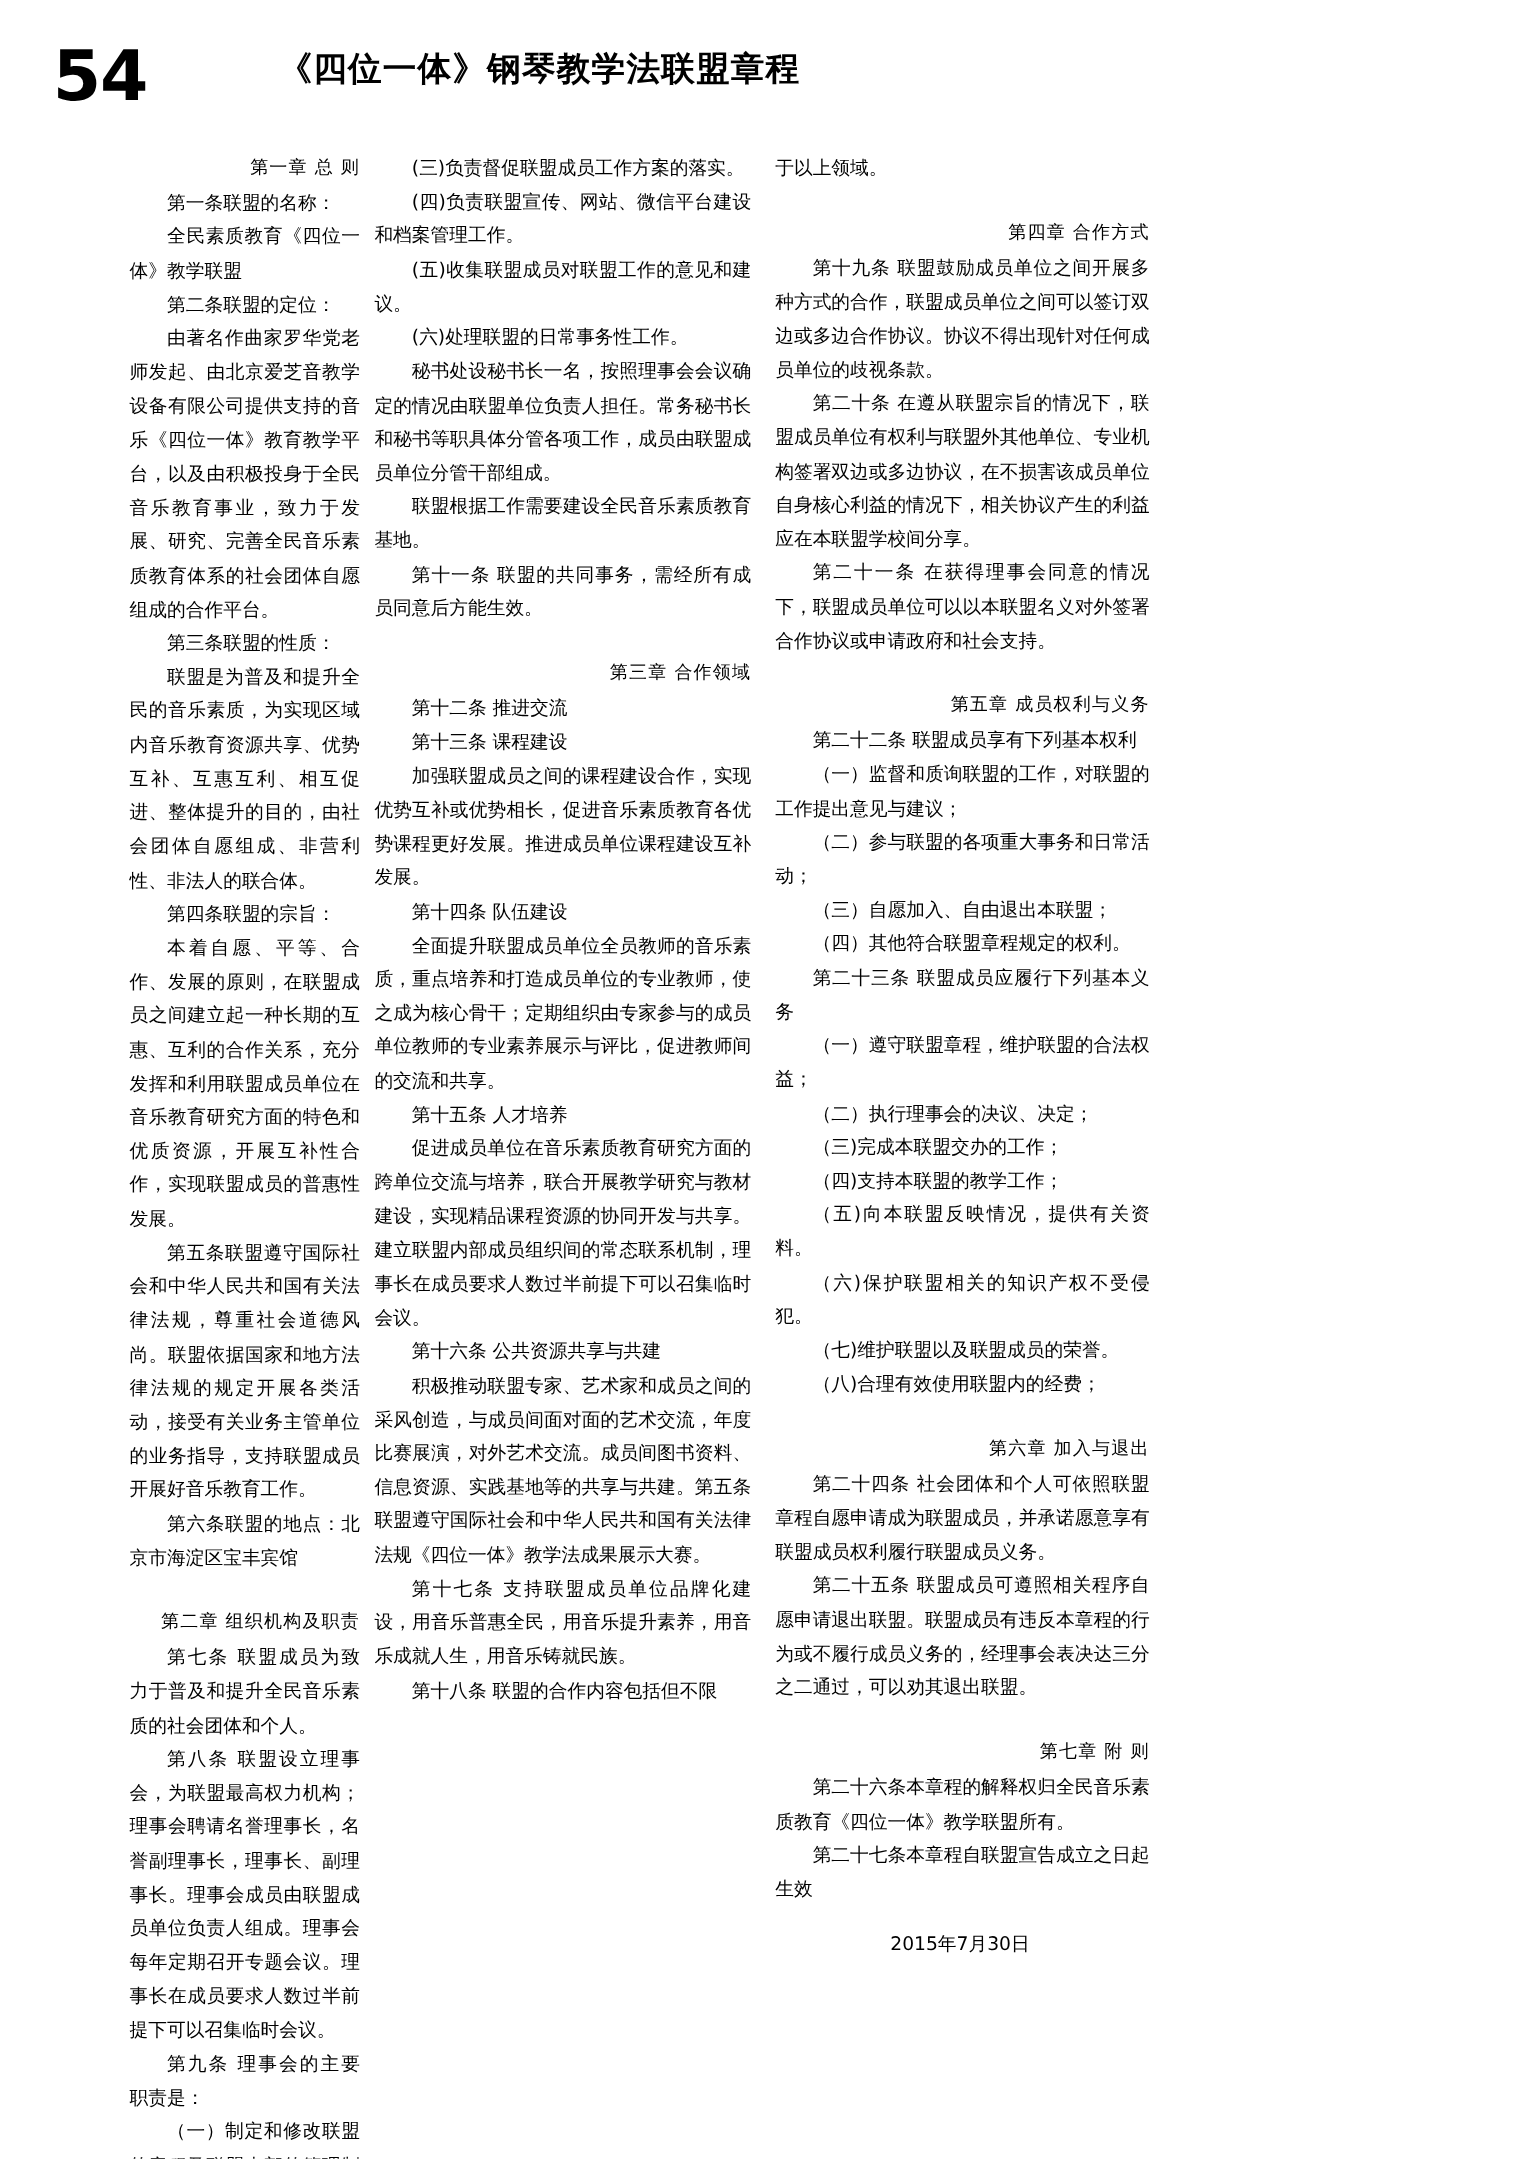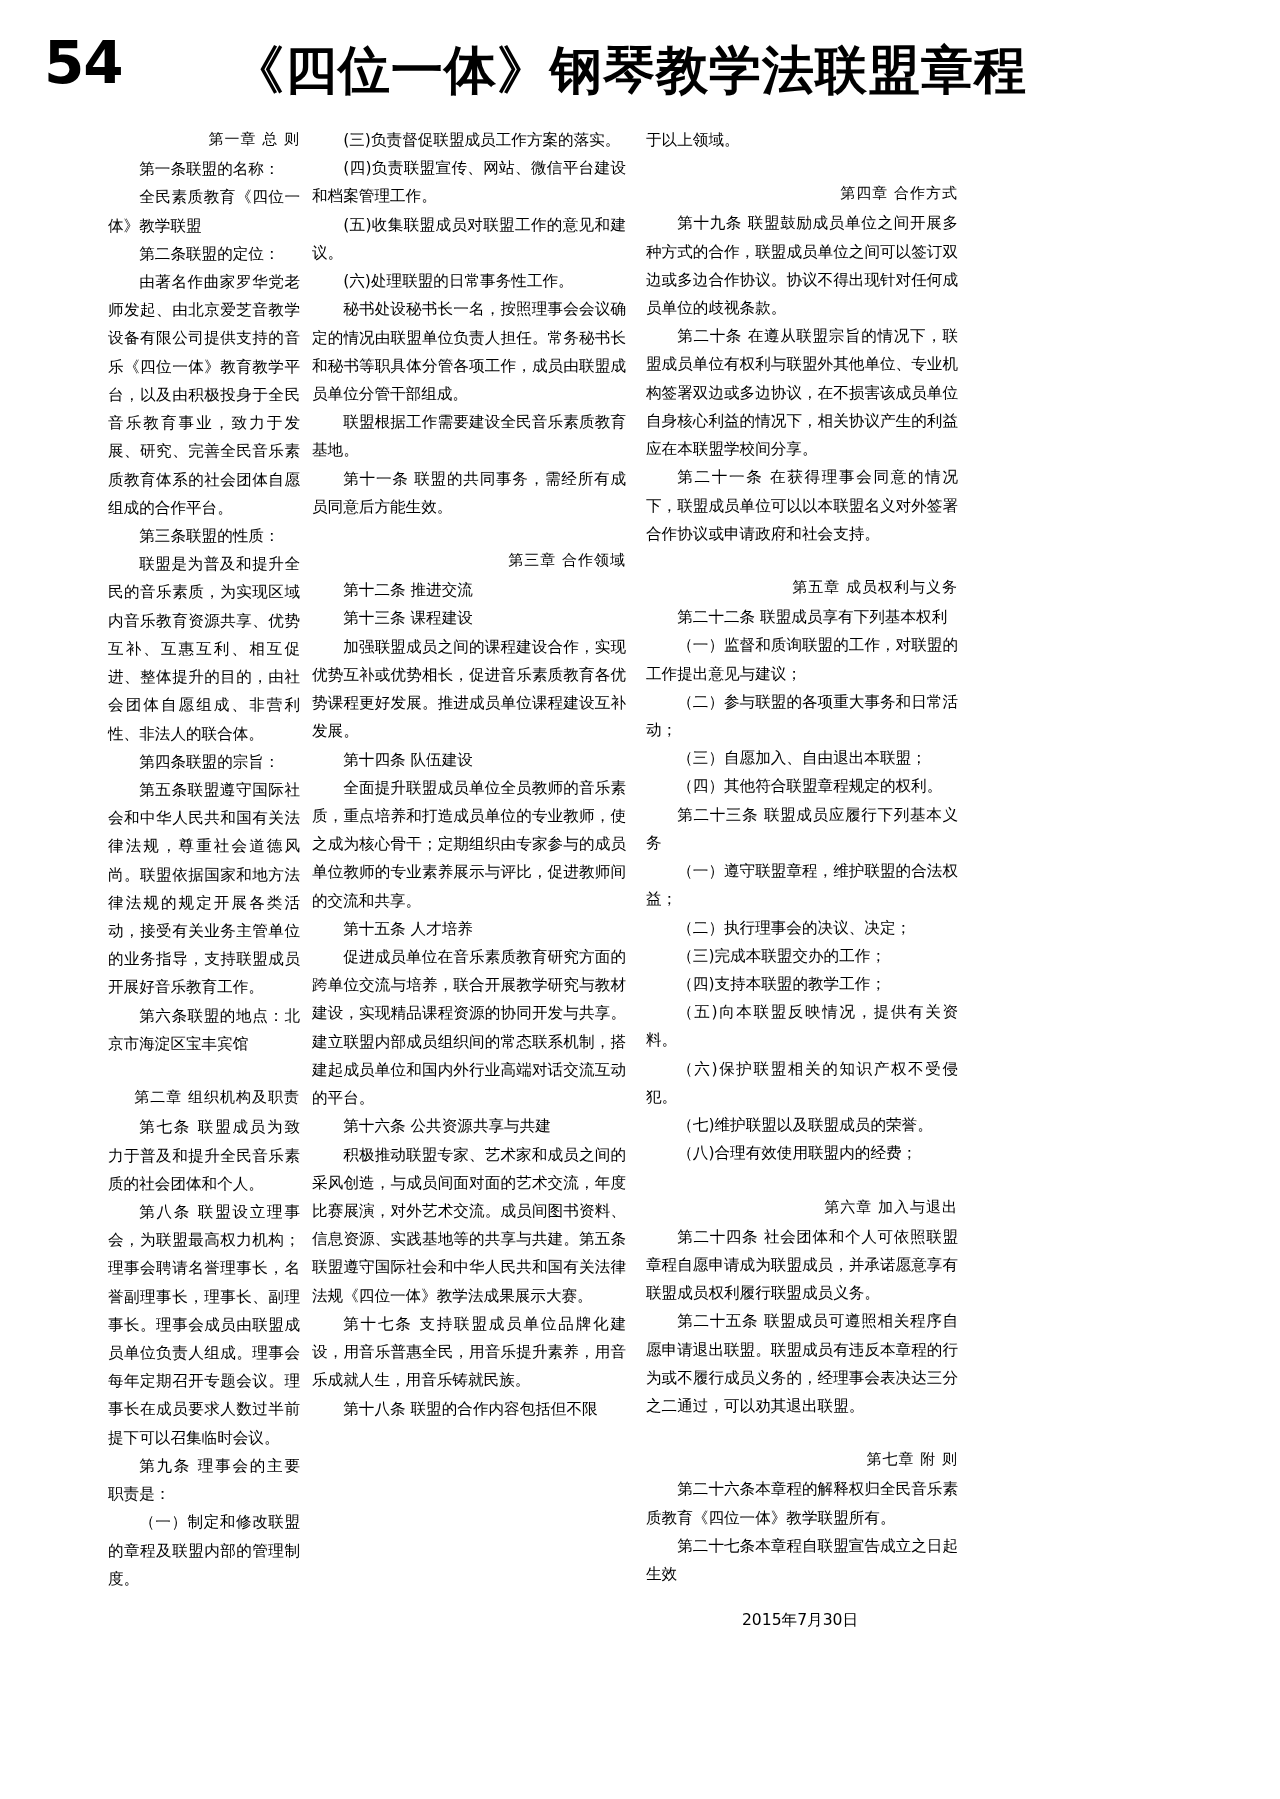--- a/index.html
+++ b/index.html
@@ -36,21 +36,21 @@
     font-size: 58px;
     font-weight: 700;
     letter-spacing: -1px;
     line-height: 1;
     font-family: "DejaVu Sans", "Liberation Sans", sans-serif;
   }
   .doc-title {
     position: absolute;
     left: 232px;
     top: 44px;
-    font-size: 52px;
+    font-size: 28px;
     font-weight: 700;
     letter-spacing: 1px;
     line-height: 1;
     white-space: nowrap;
     font-family: "DejaVu Serif", "Liberation Serif", serif;
     text-align: right;
   }
   
   .columns {
     position: absolute;
@@ -114,20 +114,21 @@
 
     <div class="col col-1">
       <p class="chapter first">第一章  总  则</p>
       <p class="para">第一条联盟的名称：</p>
       <p class="para">全民素质教育《四位一体》教学联盟</p>
       <p class="para">第二条联盟的定位：</p>
       <p class="para">由著名作曲家罗华党老师发起、由北京爱芝音教学设备有限公司提供支持的音乐《四位一体》教育教学平台，以及由积极投身于全民音乐教育事业，致力于发展、研究、完善全民音乐素质教育体系的社会团体自愿组成的合作平台。</p>
       <p class="para">第三条联盟的性质：</p>
       <p class="para">联盟是为普及和提升全民的音乐素质，为实现区域内音乐教育资源共享、优势互补、互惠互利、相互促进、整体提升的目的，由社会团体自愿组成、非营利性、非法人的联合体。</p>
       <p class="para">第四条联盟的宗旨：</p>
+      <p class="para">本着自愿、平等、合作、发展的原则，在联盟成员之间建立起一种长期的互惠、互利的合作关系，充分发挥和利用联盟成员单位在音乐教育研究方面的特色和优质资源，开展互补性合作，实现联盟成员的普惠性发展。</p>
       <p class="para">第五条联盟遵守国际社会和中华人民共和国有关法律法规，尊重社会道德风尚。联盟依据国家和地方法律法规的规定开展各类活动，接受有关业务主管单位的业务指导，支持联盟成员开展好音乐教育工作。</p>
       <p class="para">第六条联盟的地点：北京市海淀区宝丰宾馆</p>
       <p class="chapter">第二章  组织机构及职责</p>
       <p class="para">第七条  联盟成员为致力于普及和提升全民音乐素质的社会团体和个人。</p>
       <p class="para">第八条  联盟设立理事会，为联盟最高权力机构；理事会聘请名誉理事长，名誉副理事长，理事长、副理事长。理事会成员由联盟成员单位负责人组成。理事会每年定期召开专题会议。理事长在成员要求人数过半前提下可以召集临时会议。</p>
       <p class="para">第九条  理事会的主要职责是：</p>
       <p class="para">（一）制定和修改联盟的章程及联盟内部的管理制度。</p>
 
     </div>
 
@@ -139,21 +140,21 @@
       <p class="para">秘书处设秘书长一名，按照理事会会议确定的情况由联盟单位负责人担任。常务秘书长和秘书等职具体分管各项工作，成员由联盟成员单位分管干部组成。</p>
       <p class="para">联盟根据工作需要建设全民音乐素质教育基地。</p>
       <p class="para">第十一条  联盟的共同事务，需经所有成员同意后方能生效。</p>
       <p class="chapter">第三章  合作领域</p>
       <p class="para">第十二条  推进交流</p>
       <p class="para">第十三条  课程建设</p>
       <p class="para">加强联盟成员之间的课程建设合作，实现优势互补或优势相长，促进音乐素质教育各优势课程更好发展。推进成员单位课程建设互补发展。</p>
       <p class="para">第十四条  队伍建设</p>
       <p class="para">全面提升联盟成员单位全员教师的音乐素质，重点培养和打造成员单位的专业教师，使之成为核心骨干；定期组织由专家参与的成员单位教师的专业素养展示与评比，促进教师间的交流和共享。</p>
       <p class="para">第十五条  人才培养</p>
-      <p class="para">促进成员单位在音乐素质教育研究方面的跨单位交流与培养，联合开展教学研究与教材建设，实现精品课程资源的协同开发与共享。建立联盟内部成员组织间的常态联系机制，搭建起成员单位和国内外行业高端对话交流互动的平台。</p>
+      <p class="para">促进成员单位在音乐素质教育研究方面的跨单位交流与培养，联合开展教学研究与教材建设，实现精品课程资源的协同开发与共享。建立联盟内部成员组织间的常态联系机制，理事长在成员要求人数过半前提下可以召集临时会议。</p>
       <p class="para">第十六条  公共资源共享与共建</p>
       <p class="para">积极推动联盟专家、艺术家和成员之间的采风创造，与成员间面对面的艺术交流，年度比赛展演，对外艺术交流。成员间图书资料、信息资源、实践基地等的共享与共建。第五条联盟遵守国际社会和中华人民共和国有关法律法规《四位一体》教学法成果展示大赛。</p>
       <p class="para">第十七条  支持联盟成员单位品牌化建设，用音乐普惠全民，用音乐提升素养，用音乐成就人生，用音乐铸就民族。</p>
       <p class="para">第十八条  联盟的合作内容包括但不限</p>
     </div>
 
     <div class="col col-3">
       <p class="para-noindent">于以上领域。</p>
       <p class="chapter">第四章  合作方式</p>
       <p class="para">第十九条  联盟鼓励成员单位之间开展多种方式的合作，联盟成员单位之间可以签订双边或多边合作协议。协议不得出现针对任何成员单位的歧视条款。</p>

